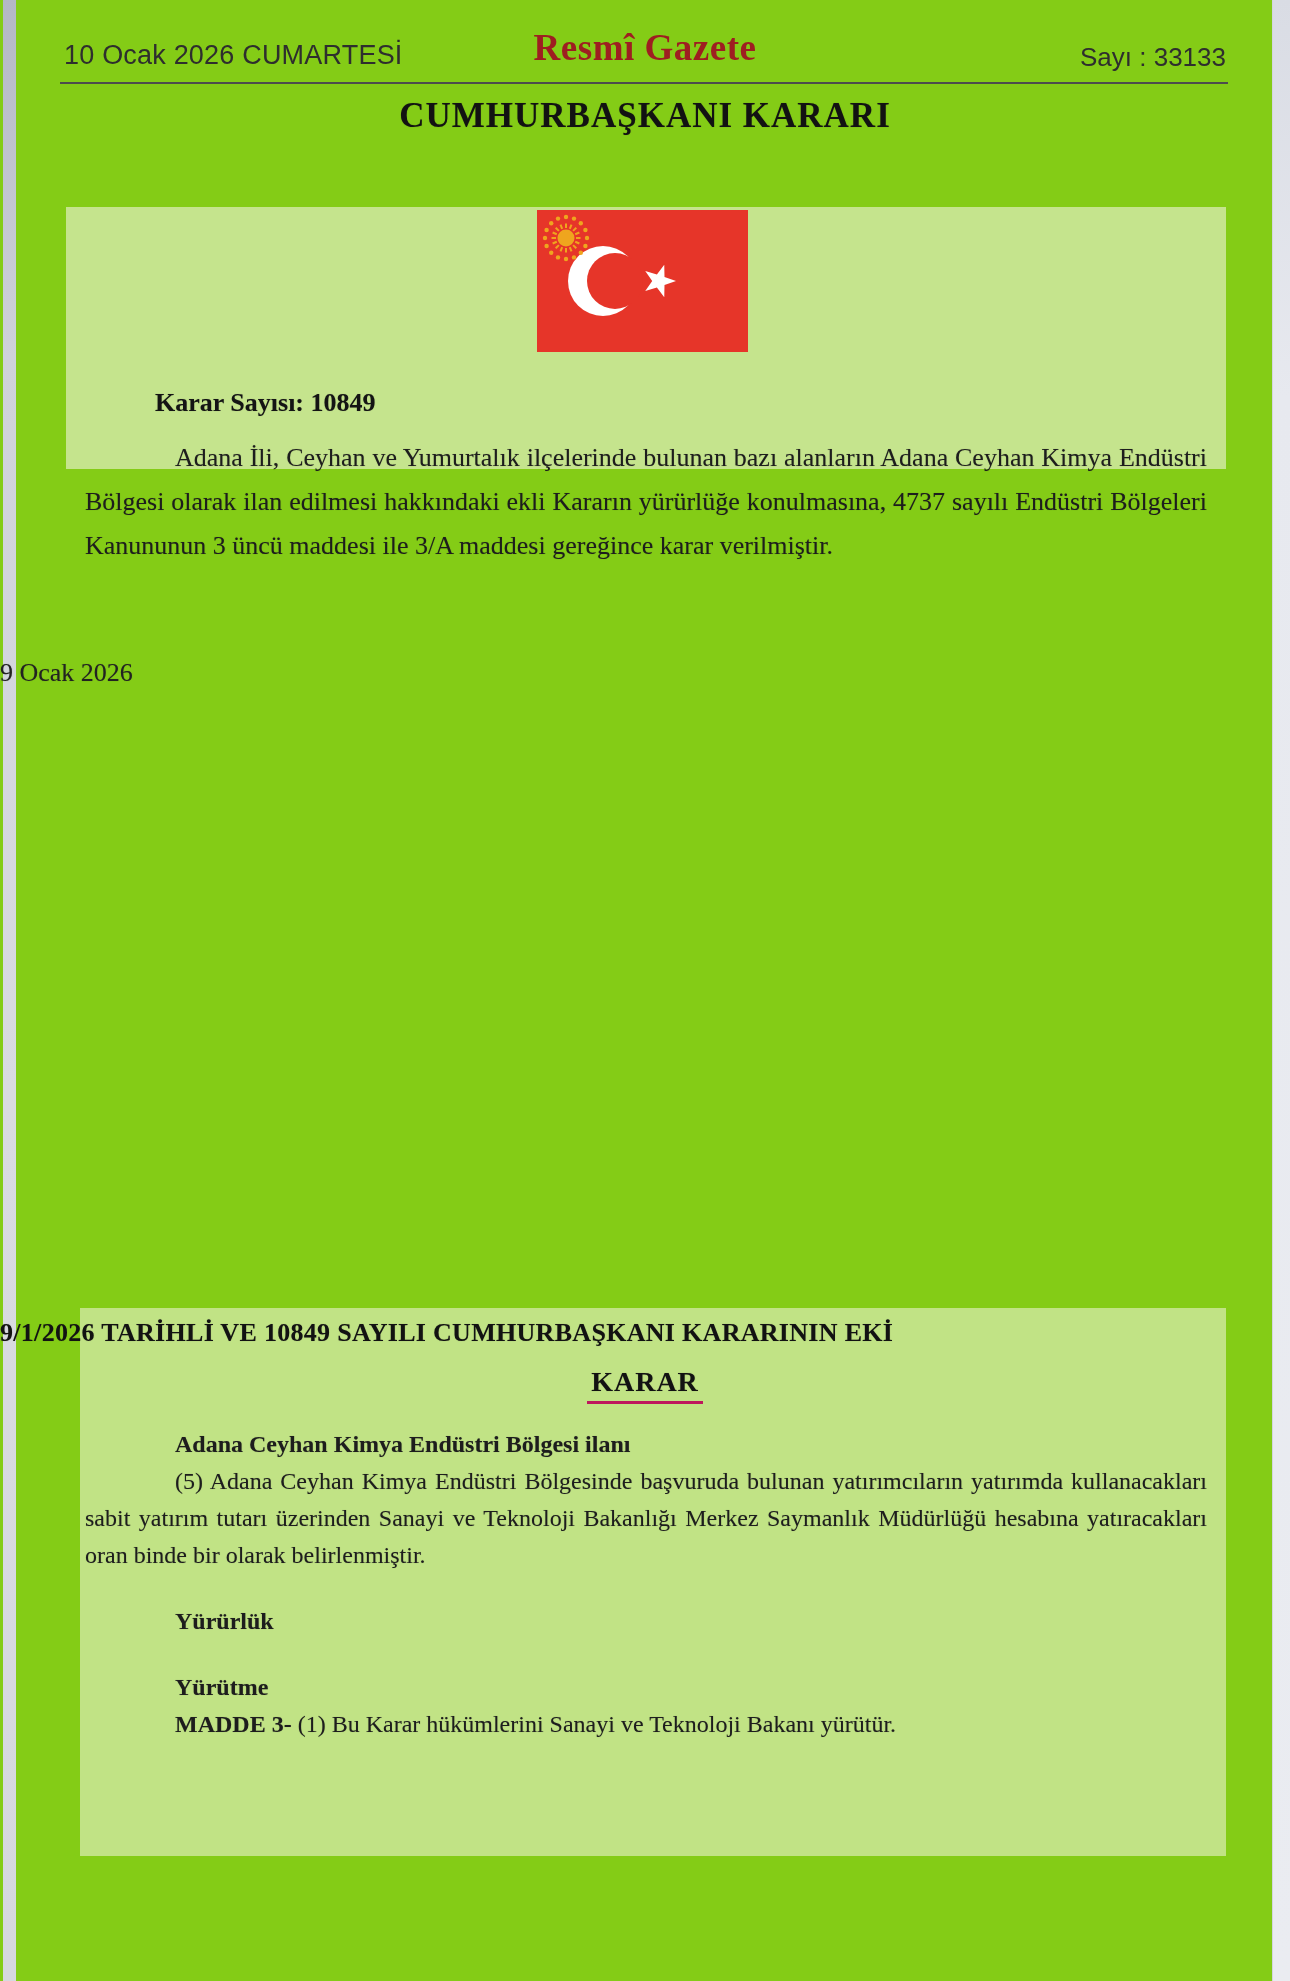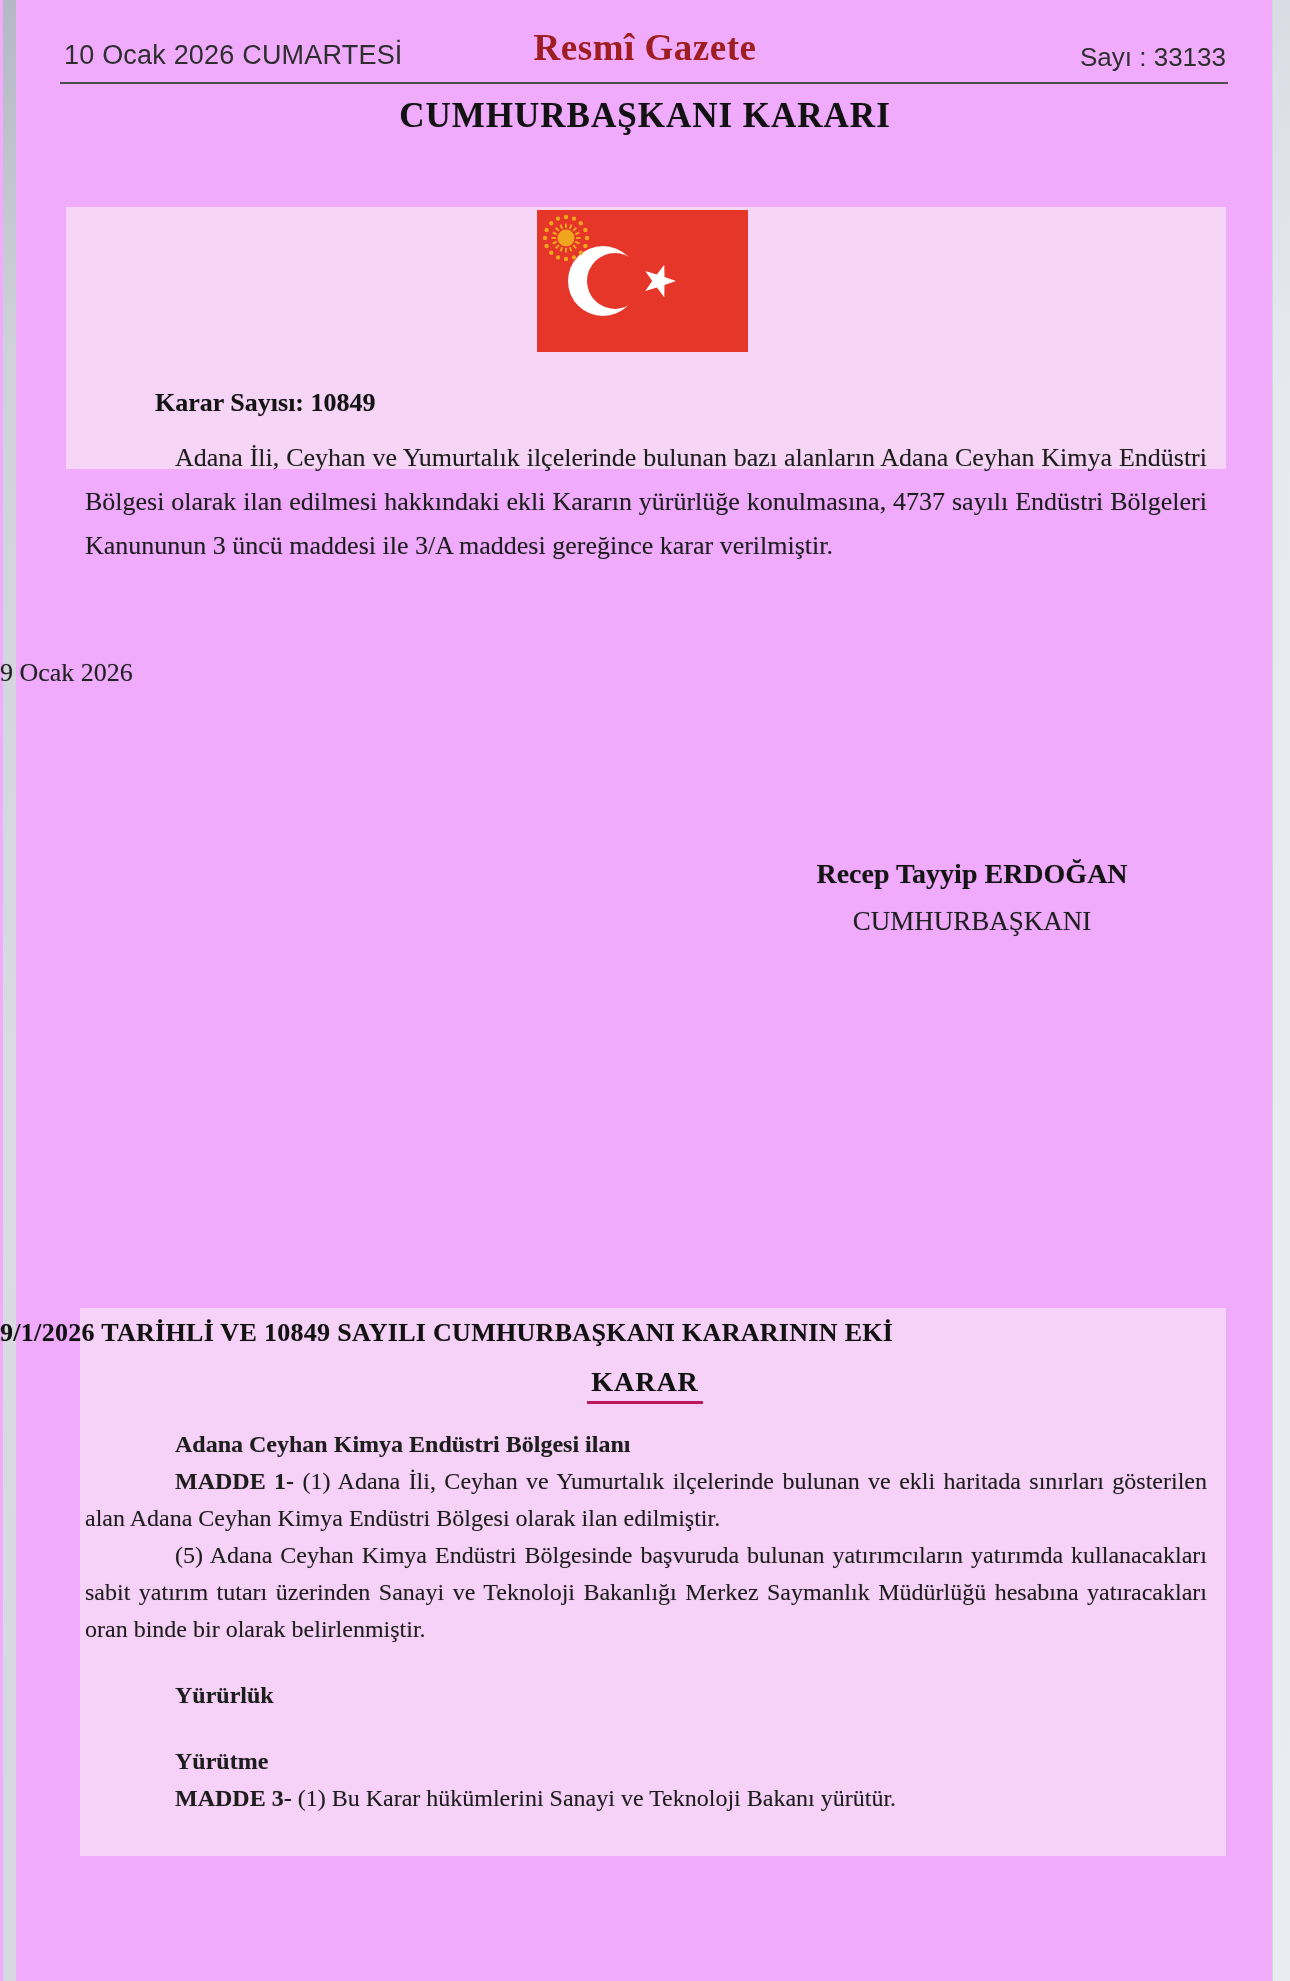--- a/index.html
+++ b/index.html
@@ -1,18 +1,18 @@
 <!DOCTYPE html>
 <html lang="tr"><head>
 <meta charset="utf-8">
 <style>
   html,body{margin:0;padding:0;background:#ffffff;}
   #screen{
     position:relative;width:1290px;height:1981px;overflow:hidden;
-    background:#f0abfc;
+    background:#84cc16;
     font-family:"Liberation Serif","DejaVu Serif",serif;
     color:#1b1b1b;
   }
   .abs{position:absolute;}
   .sans{font-family:"Liberation Sans","DejaVu Sans",sans-serif;}
   .ink{text-shadow:0 0 1px rgba(20,20,20,.28);}
 
   
   .edge-left{left:3px;top:0;width:13px;height:1981px;
     background:linear-gradient(180deg,#b4b8c5 0%,#cfd2da 18%,#d9dbe1 55%,#d6d8df 100%);}
@@ -127,32 +127,27 @@
         <circle cx="48.4" cy="20" r="2.2"></circle>
     </g>
   </svg>
 
   <div class="abs karar-no ink">Karar Sayısı: 10849</div>
 
   <div class="abs decree-body ink">Adana İli, Ceyhan ve Yumurtalık ilçelerinde bulunan bazı alanların Adana Ceyhan Kimya Endüstri Bölgesi olarak ilan edilmesi hakkındaki ekli Kararın yürürlüğe konulmasına, 4737 sayılı Endüstri Bölgeleri Kanununun 3 üncü maddesi ile 3/A maddesi gereğince karar verilmiştir.</div>
 
   <div class="abs decree-date ink">9 Ocak 2026</div>
 
-  <div class="abs signature">
-    <p class="sig-name ink">Recep Tayyip ERDOĞAN</p>
-    <p class="sig-title ink">CUMHURBAŞKANI</p>
-  </div>
 
   <div class="abs annex-h1 ink">9/1/2026 TARİHLİ VE 10849 SAYILI CUMHURBAŞKANI KARARININ EKİ</div>
   <div class="abs annex-h2-wrap">
     <span class="annex-h2 ink">KARAR</span>
   </div>
 
   <div class="abs annex-body ink">
     <p class="subhead" style="text-indent:90px;">Adana Ceyhan Kimya Endüstri Bölgesi ilanı</p>
-    <p><b>MADDE 1-</b><span> (1) Adana İli, Ceyhan ve Yumurtalık ilçelerinde bulunan ve ekli haritada sınırları gösterilen alan Adana Ceyhan Kimya Endüstri Bölgesi olarak ilan edilmiştir.</span></p>
     <p>(5) Adana Ceyhan Kimya Endüstri Bölgesinde başvuruda bulunan yatırımcıların yatırımda kullanacakları sabit yatırım tutarı üzerinden Sanayi ve Teknoloji Bakanlığı Merkez Saymanlık Müdürlüğü hesabına yatıracakları oran binde bir olarak belirlenmiştir.</p>
     <p class="subhead gap" style="text-indent:90px;">Yürürlük</p>
     <p class="subhead gap" style="text-indent:90px;">Yürütme</p>
     <p class="nojust"><b>MADDE 3-</b><span> (1) Bu Karar hükümlerini Sanayi ve Teknoloji Bakanı yürütür.</span></p>
   </div>
 
 </div>
 
 </body></html>

